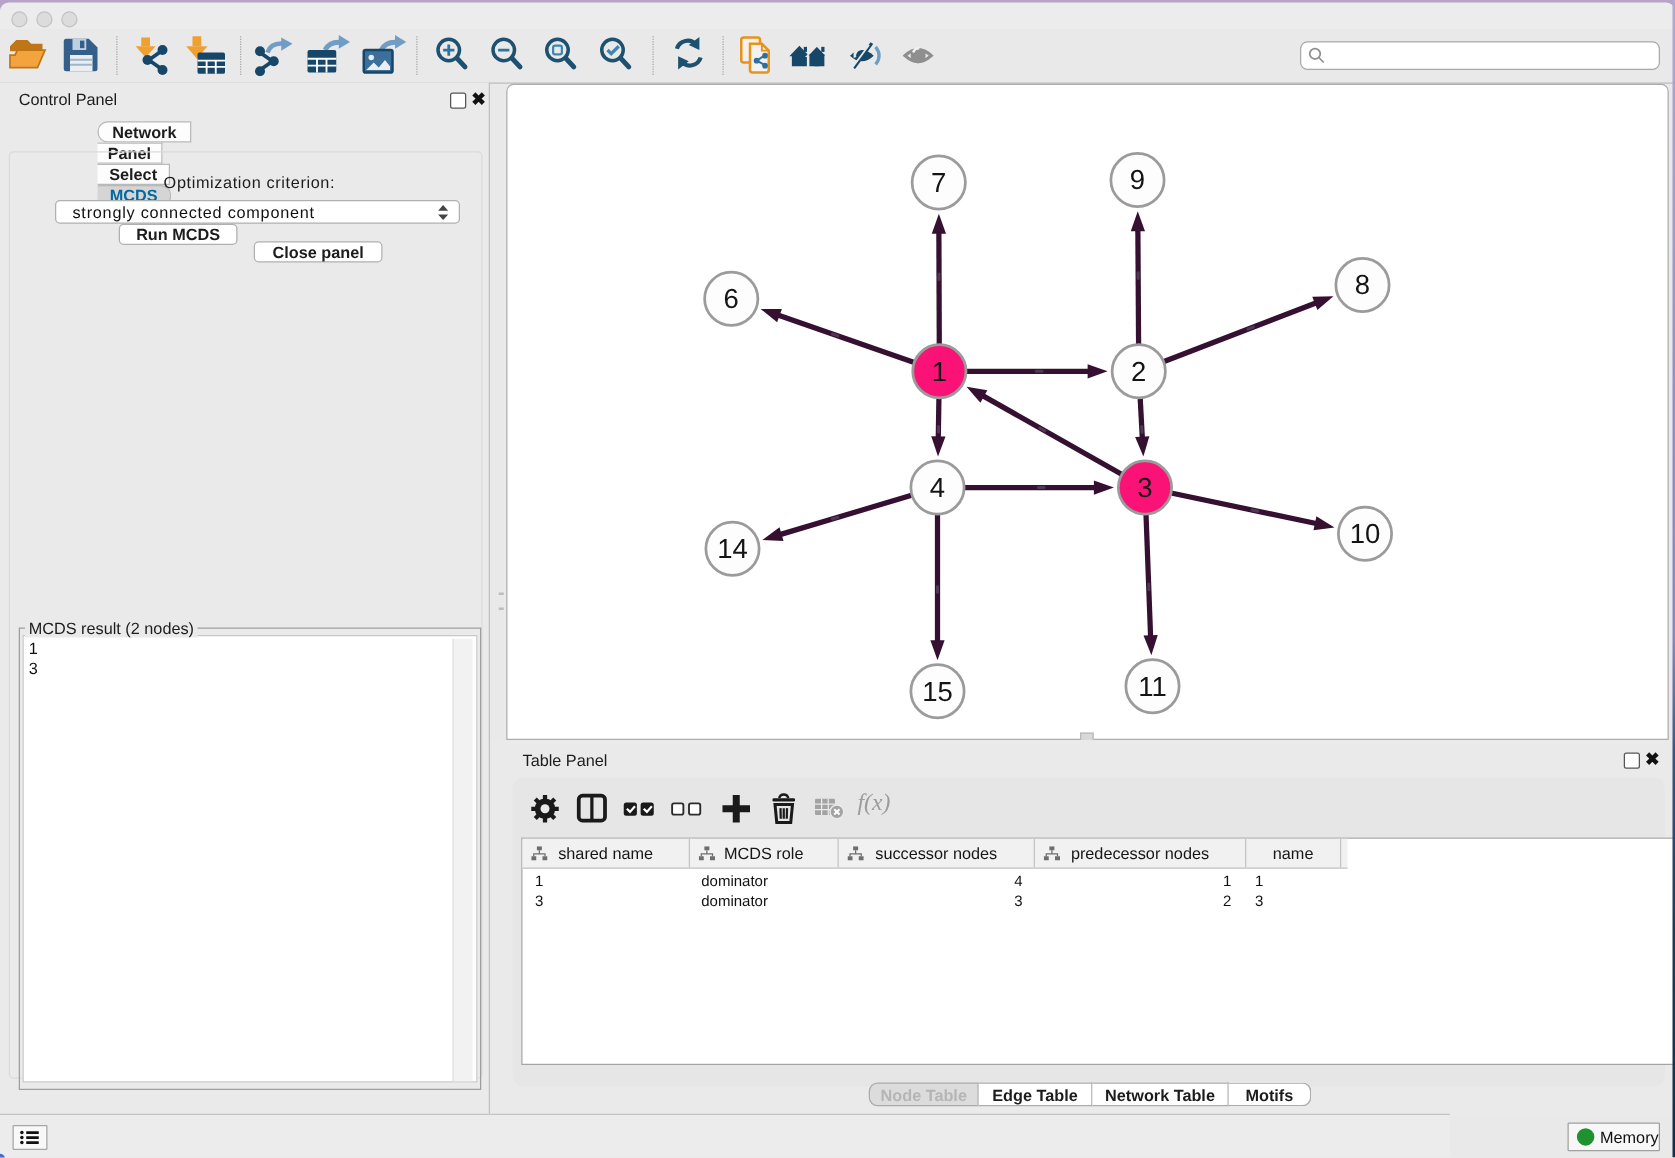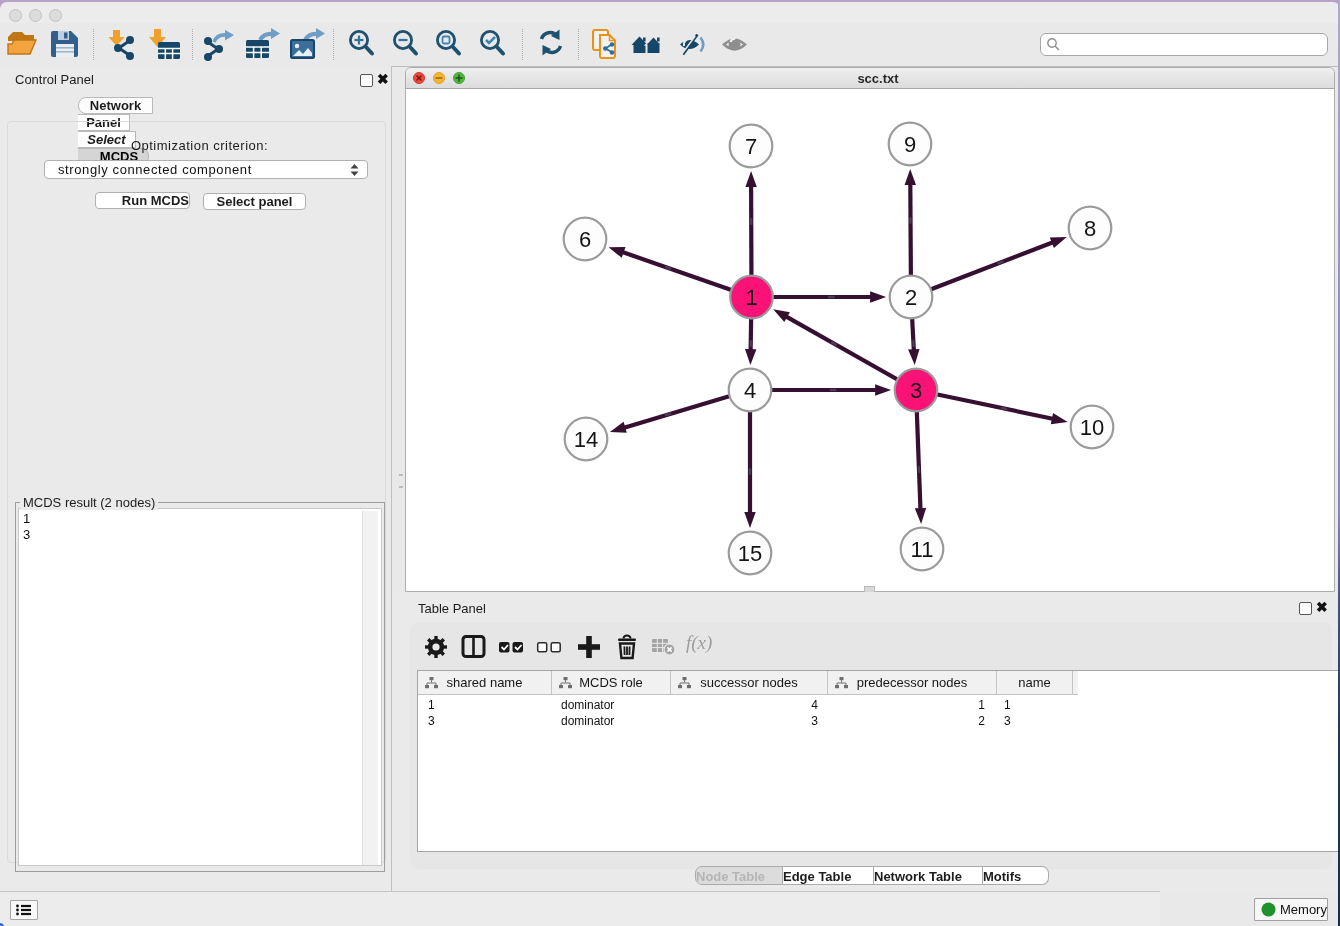--- a/index.html
+++ b/index.html
@@ -46,21 +46,21 @@
 
 #tablepanel{left:392px;top:592px;width:948px;height:300px;background:#eaeaea;}
 #tbltoolbar .bicon{position:absolute;}
 #tblbox{left:25px;top:78px;width:1093px;height:182px;background:#fff;border:1px solid #a5a5a5;box-sizing:border-box;}
 #tblhead{position:absolute;left:0;top:0;width:660px;height:23px;background:#f1f1f1;border-bottom:1px solid #c2c2c2;
   font-size:13px;color:#161616;}
 .hcell{position:absolute;top:0;height:23px;border-right:1px solid #c4c4c4;display:flex;align-items:center;justify-content:center;}
 .trow{position:absolute;font-size:12px;color:#111;}
 
 .btab{position:absolute;top:0;height:19px;border:1px solid #ababab;border-left:none;background:#fff;
-  font-size:13px;font-weight:bold;color:#1c1c1c;text-align:left;line-height:19px;box-sizing:border-box;}
+  font-size:13px;font-weight:bold;color:#1c1c1c;text-align:center;line-height:19px;box-sizing:border-box;}
 
 #statusbar{left:0;top:891px;width:1160px;height:35px;background:#ececec;border-top:1px solid #c4c4c4;}
 </style>
 </head>
 <body>
 <div class="abs" id="lav"></div>
 <div class="abs" id="titlebar">
   <div class="dot" style="left:9px;"></div>
   <div class="dot" style="left:29px;"></div>
   <div class="dot" style="left:49px;"></div>
@@ -208,59 +208,42 @@
   </svg>
 </div>
 
 <div class="abs" id="leftpanel">
   <div class="abs ptitle" style="left:15px;top:6px;">Control Panel</div>
   <div class="maxbox" style="left:360px;top:8px;"></div>
   <div class="closex" style="left:377px;top:5px;">✖</div>
   <div class="tabrow">
     <div class="tab" style="width:73px;border-left:1px solid #b9b9b9;border-top-left-radius:8px;border-bottom-left-radius:8px;">Network</div>
     <div class="tab" style="width:51px;">Panel</div>
-    <div class="tab" style="width:57px;font-style:italic;">Select</div>
-    <div class="tab" style="width:58px;background:#d5d5d5;color:#000000;border-top-right-radius:8px;border-bottom-right-radius:8px;padding-left:12px;">MCDS</div>
+    <div class="tab" style="width:57px;">Select</div>
+    <div class="tab" style="width:58px;background:#d5d5d5;color:#0369a1;border-top-right-radius:8px;border-bottom-right-radius:8px;">MCDS</div>
   </div>
   <div class="abs" id="cpborder"></div>
   <div class="abs" id="optlabel">Optimization criterion:</div>
   <div class="abs" id="combo">strongly connected component
     <svg style="position:absolute;right:8px;top:3px;" width="9" height="12">
       <polygon points="4.5,0 8.5,4.5 0.5,4.5" fill="#444"></polygon>
       <polygon points="4.5,12 8.5,7.5 0.5,7.5" fill="#444"></polygon>
     </svg>
   </div>
-  <div class="btn" style="left:95px;top:126px;width:93px;text-align:right;">Run MCDS</div>
-  <div class="btn" style="left:203px;top:127px;width:101px;">Select panel</div>
+  <div class="btn" style="left:95px;top:113px;width:93px;">Run MCDS</div>
+  <div class="btn" style="left:203px;top:127px;width:101px;">Close panel</div>
   <div class="abs" id="mcdsbox"></div>
   <div class="abs" id="mcdsinner">
     <div style="position:absolute;left:4px;top:2px;font-size:13px;color:#111;line-height:16px;">1<br>3</div>
     <div id="mcdsscroll"></div>
   </div>
   <div class="abs" id="mcdstitle">MCDS result (2 nodes)</div>
 </div>
 
 <div class="abs" id="netwin">
-  <div id="nettitle">
-    <div class="mac" style="left:7px;background:#ee493d;border:1px solid #d3372b;"></div>
-    <div class="mac" style="left:27px;background:#f5b52e;border:1px solid #e0a024;"></div>
-    <div class="mac" style="left:47px;background:#50b73c;border:1px solid #43a332;"></div>
-    <svg style="position:absolute;left:7px;top:3.5px;" width="60" height="12">
-      <g stroke="#7c150d" stroke-width="1.4">
-          <line x1="3.5" y1="3.5" x2="8.5" y2="8.5"></line>
-          <line x1="8.5" y1="3.5" x2="3.5" y2="8.5"></line>
-        </g>
-      <line x1="22.5" y1="6" x2="29.5" y2="6" stroke="#9a6b13" stroke-width="1.6"></line>
-      <g stroke="#1d5c14" stroke-width="1.6">
-          <line x1="42.5" y1="6" x2="49.5" y2="6"></line>
-          <line x1="46" y1="2.5" x2="46" y2="9.5"></line>
-        </g>
-    </svg>
-    <div id="netname" style="padding-left:8px;">scc.txt</div>
-  </div>
   <svg class="abs" style="left:0;top:20px;" width="928" height="503" viewBox="0 0 928 503">
     <line x1="345.5" y1="209.0" x2="345.1" y2="96.9" stroke="#351031" stroke-width="4.2"></line>
 <polygon points="345.1,82.9 350.8,98.9 339.4,98.9" fill="#351031"></polygon>
 <rect x="341.8" y="132.3" width="7" height="2.4" rx="1.2" fill="#4e3a55" opacity="1" transform="rotate(-90.2 345.2 133.5)"></rect>
 <line x1="345.5" y1="209.0" x2="215.7" y2="163.8" stroke="#351031" stroke-width="4.2"></line>
 <polygon points="202.5,159.2 219.5,159.1 215.7,169.8" fill="#351031"></polygon>
 <rect x="258.8" y="178.8" width="7" height="2.4" rx="1.2" fill="#4e3a55" opacity="1" transform="rotate(-160.8 262.2 180.0)"></rect>
 <line x1="345.5" y1="209.0" x2="466.1" y2="209.0" stroke="#351031" stroke-width="4.2"></line>
 <polygon points="480.1,209.0 464.1,214.7 464.1,203.3" fill="#351031"></polygon>
 <rect x="421.8" y="207.8" width="7" height="2.4" rx="1.2" fill="#4e3a55" opacity="1" transform="rotate(0.0 425.2 209.0)"></rect>

